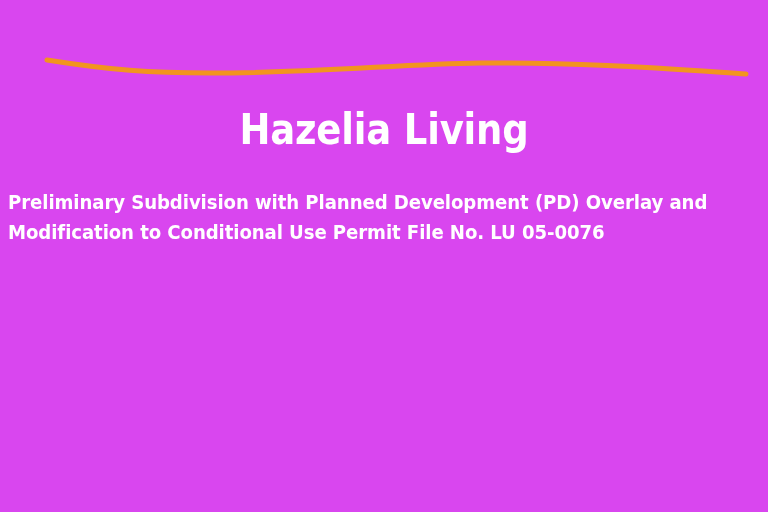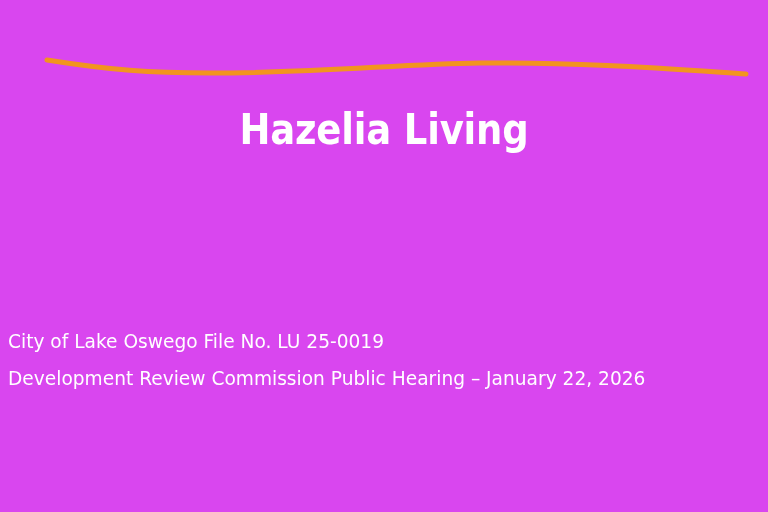--- a/index.html
+++ b/index.html
@@ -91,19 +91,19 @@
 <body>
 
 <div id="slide">
 
   <svg id="accent-swoosh" viewBox="0 0 768 110" preserveAspectRatio="none">
     <path d="M47,60 C 110,70 150,73 210,73 C 320,73 400,64 480,63 C 580,62 670,69 746,74" fill="none" stroke="#f2941f" stroke-width="5" stroke-linecap="round"></path>
   </svg>
 
   <div id="slide-title">Hazelia Living</div>
 
+  <div id="subtitle-block">
+    <div class="subtitle-line">Preliminary Subdivision with Planned Development (PD) Overlay and</div>
+    <div class="subtitle-line">Modification to Conditional Use Permit File No. LU 05-0076</div>
+  </div>
 
-  <div id="meta-block">
-    <div class="meta-line">City of Lake Oswego File No. LU 25-0019</div>
-    <div class="meta-line">Development Review Commission Public Hearing – January 22, 2026</div>
-  </div>
 
 </div>
 
 </body></html>

